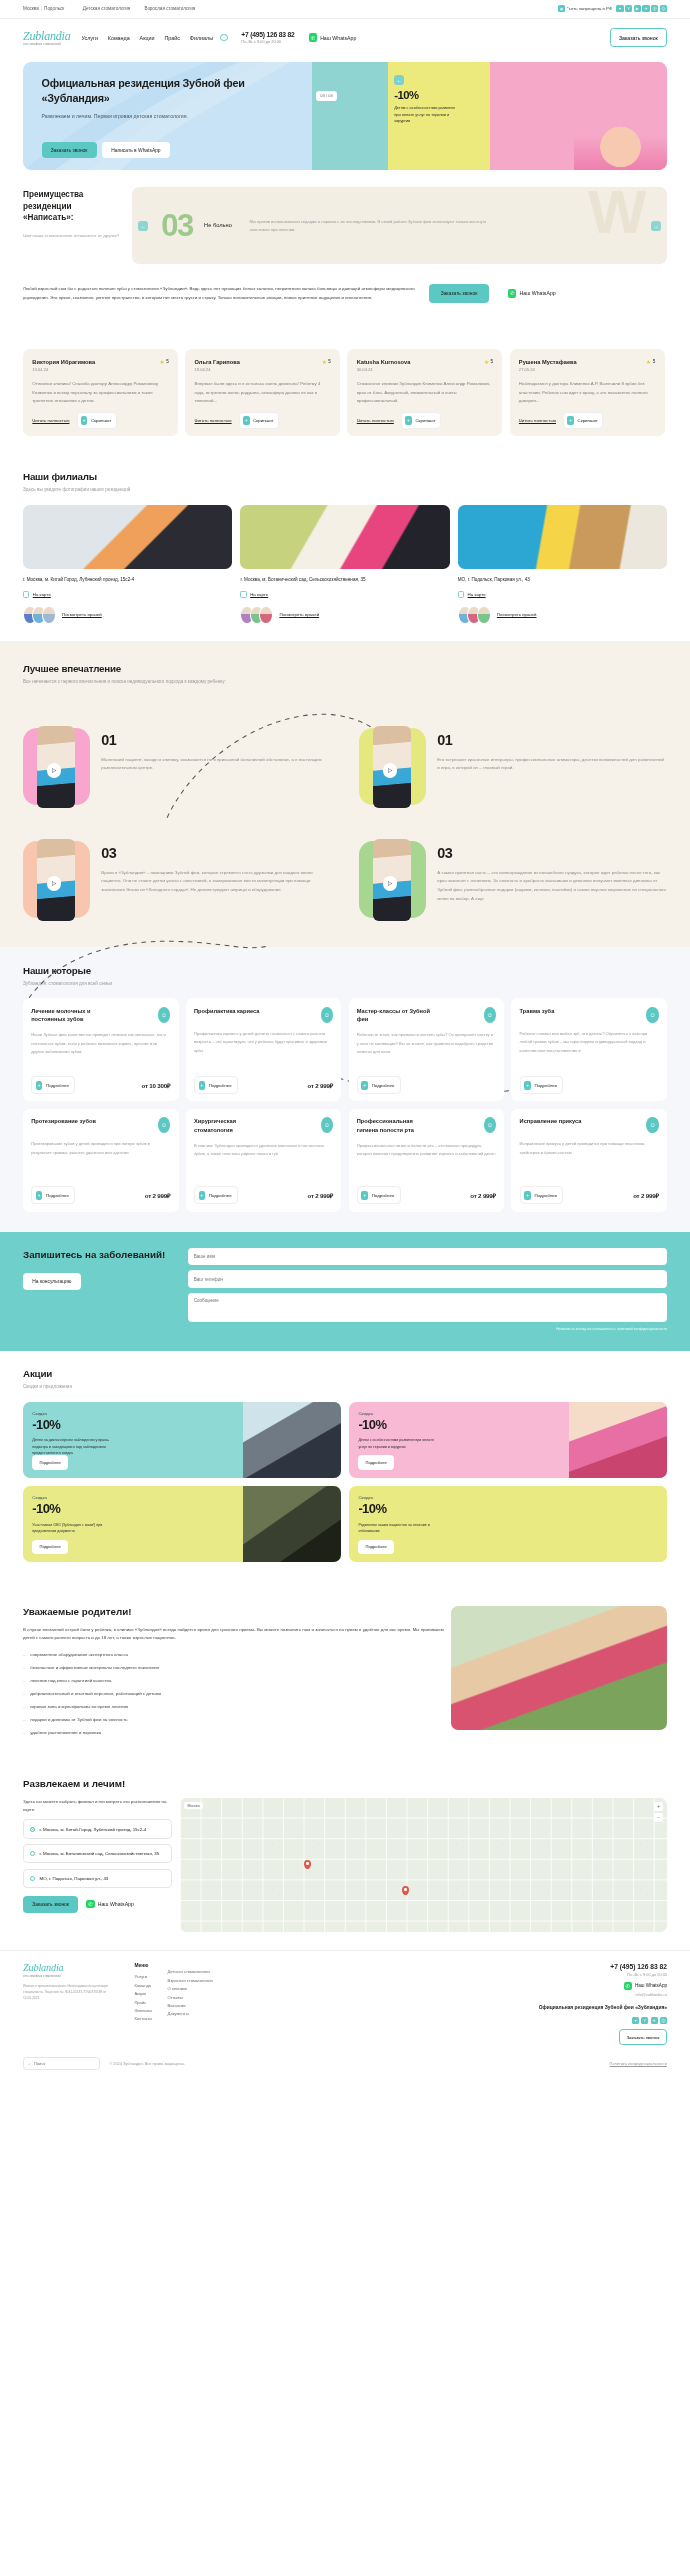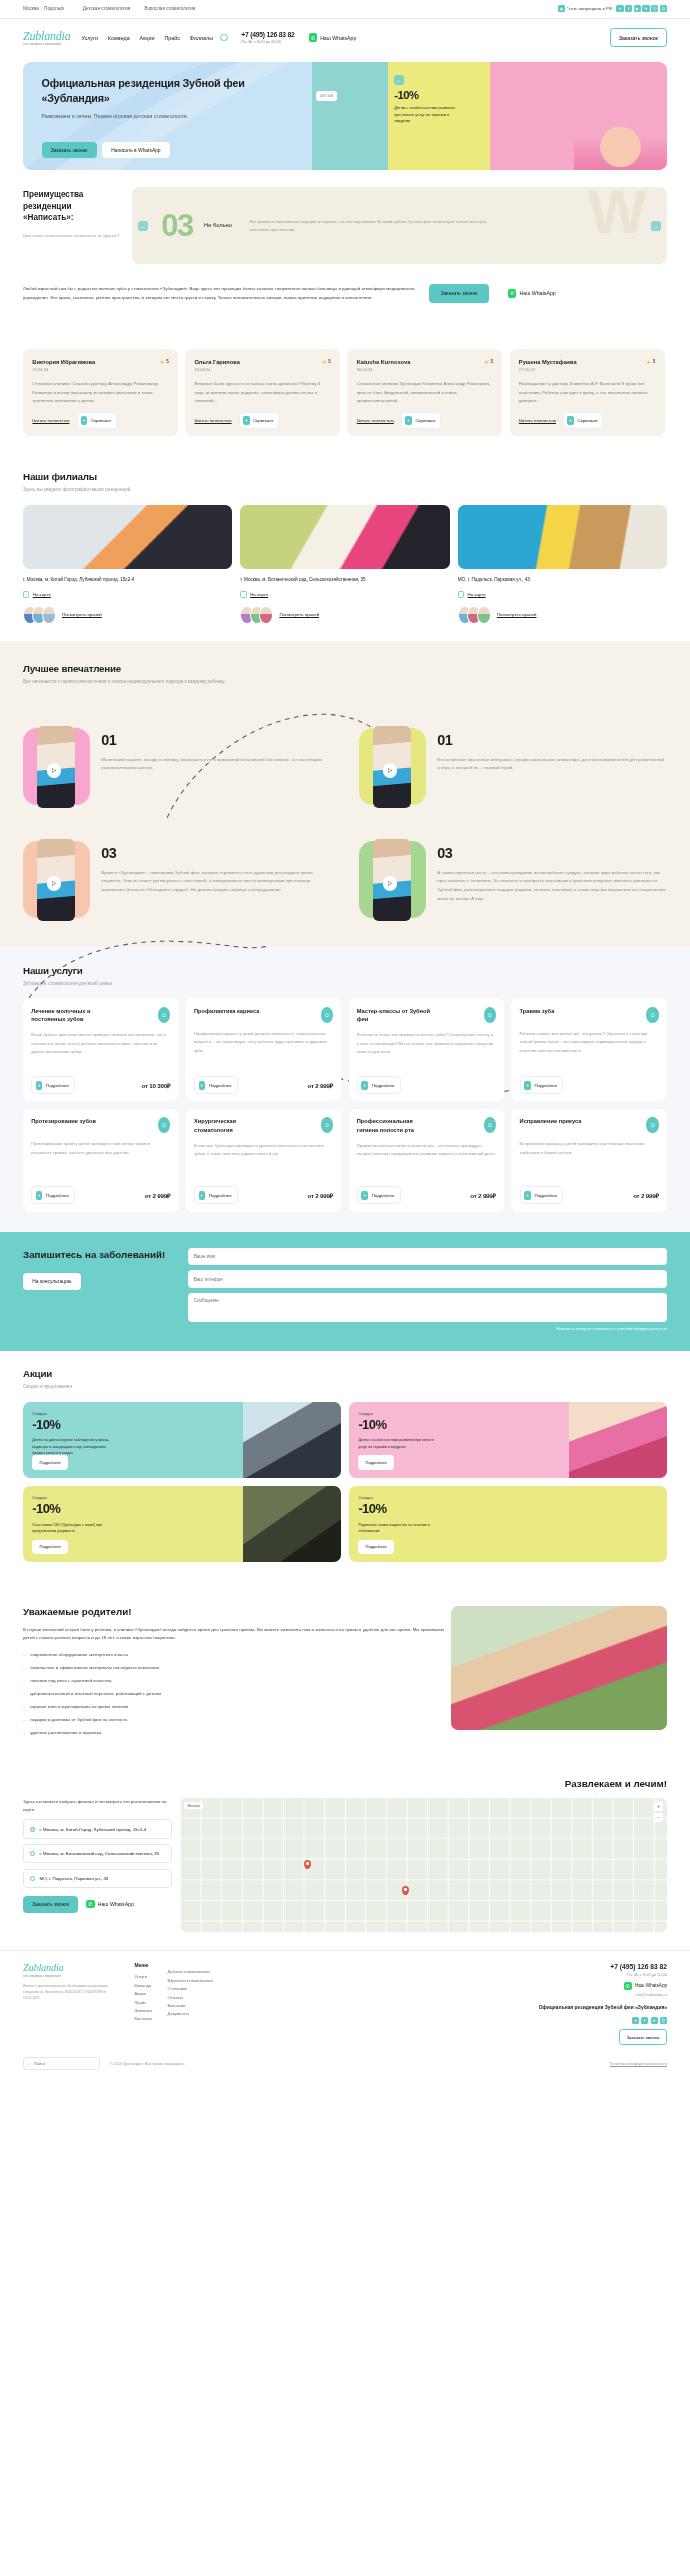--- a/index.html
+++ b/index.html
@@ -192,21 +192,21 @@
   .par-lead { font-size:4.4px; color:#444; line-height:2; margin-top:8.2px;}
   .par-list { margin-top:8.2px; list-style:none;}
   .par-list li { font-size:4.4px; color:#444; line-height:1.9; padding-left:7.2px; position:relative; margin-bottom:4.6px;}
   .par-list li:before { content:"–"; position:absolute; left:0; color:#6fd0cb;}
   .par-right { width:216px;}
   .par-img { width:100%; height:124px; border-radius:7.2px;
     background:linear-gradient(160deg,#cfe0c2 0 30%, #e7c9a6 31% 48%, #d8536f 49% 66%, #7ba35c 67%);}
 
   
   .mapsec { margin-top:18.5px;}
-  .mapsec h2 { font-size:9.8px; font-weight:bold;text-align:right;}
+  .mapsec h2 { font-size:9.8px; font-weight:bold;}
   .map-wrap { display:flex; gap:8.2px; margin-top:9.3px; height:134px;}
   .map-side { width:149px;}
   .map-side .lead { font-size:4.4px; color:#444; line-height:1.8;}
   .map-opt { border:0.5px solid #e5e5e5; border-radius:4.6px; padding:5.2px 6.2px; font-size:4.4px; line-height:1.6; margin-top:5.2px; background:#fff; display:flex; gap:4.1px; align-items:flex-start;}
   .radio { width:5.2px;height:5.2px;border-radius:50%;border:0.7px solid #5bc8c4; flex:0 0 5.2px; margin-top:1px;}
   .radio.on { background:#5bc8c4; box-shadow:inset 0 0 0 1px #fff;}
   .map-actions { display:flex; align-items:center; gap:8.2px; margin-top:8.2px;}
   .map-canvas { flex:1; border-radius:6.7px; position:relative; overflow:hidden;
     background:#e9efe4;
     background-image:
@@ -557,21 +557,21 @@
       <path d="M10,220 C60,150 160,105 300,110 C400,113 430,130 480,118" fill="none" stroke="#555" stroke-width="2" stroke-dasharray="9 9"></path>
     </svg>
     <svg class="dash-arc" style="left:170px; top:355px;" width="464" height="88" viewBox="0 0 900 170">
       <path d="M130,0 C180,120 400,165 620,140 C760,122 820,60 860,0" fill="none" stroke="#555" stroke-width="2" stroke-dasharray="9 9"></path>
     </svg>
   </div>
 </div>
 
 <div class="svc">
   <div class="inner">
-    <div class="sec-title">Наши услуги</div>
+    <div class="sec-title">Наши которые</div>
     <div class="sec-sub">Зубландия: стоматология для всей семьи</div>
     <div class="svc-grid">
       <div class="svc-card">
         <div class="svc-h">
             <h3>Лечение молочных и постоянных зубов</h3>
             <span class="tooth">☺</span>
           </div>
         <div class="svc-p">Наши Зубные феи качественно проводят лечение как молочных, так и постоянных зубов, если у ребенка возникают кариес, пульпит или другие заболевания зубов.</div>
         <div class="svc-foot">
           <div class="more-btn">

